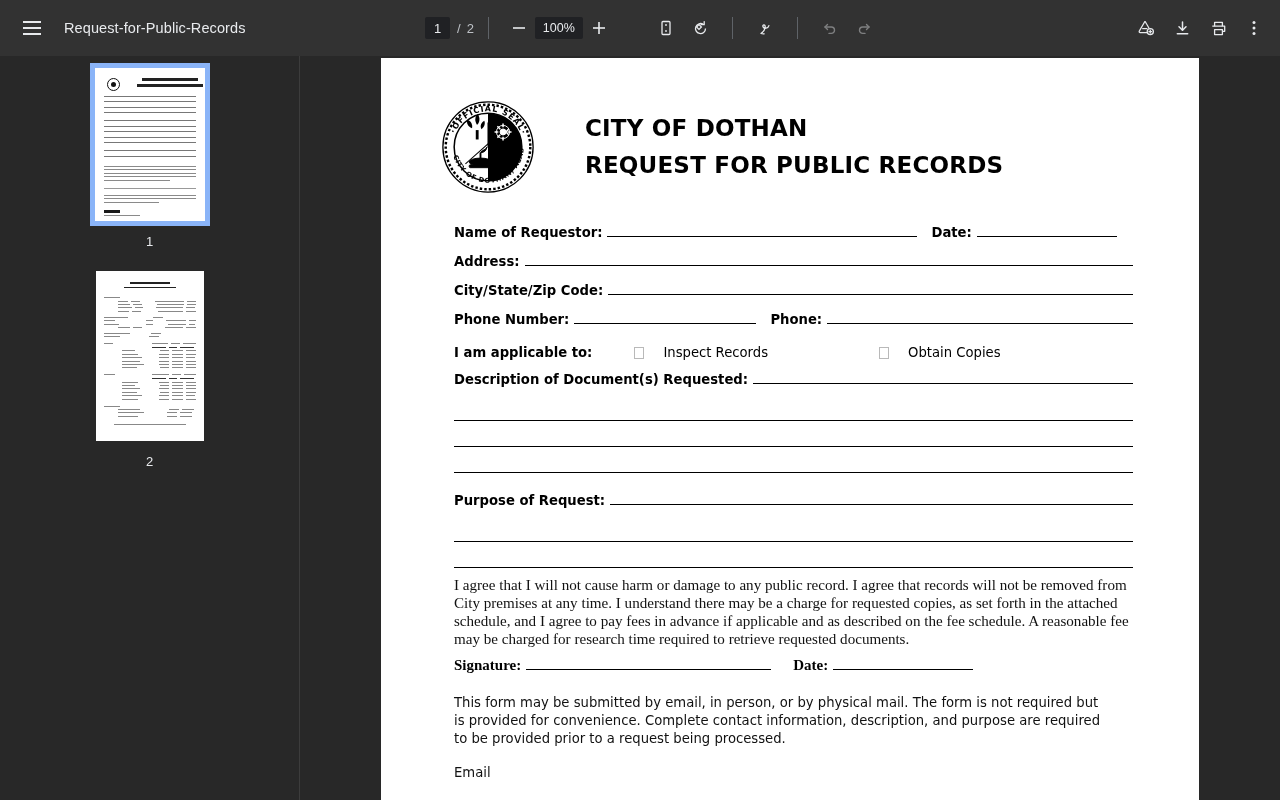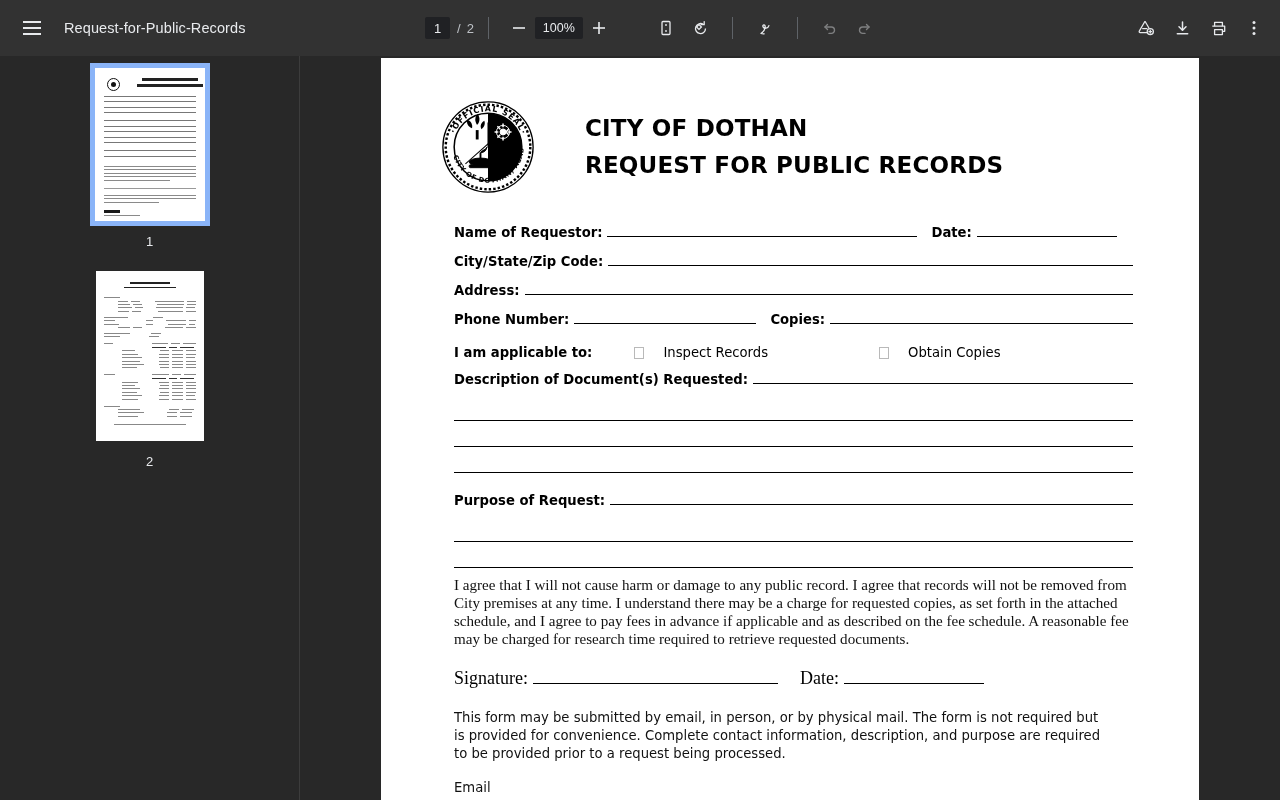--- a/index.html
+++ b/index.html
@@ -212,23 +212,24 @@
     margin-top: 9px;
     font-family: "Liberation Serif", serif;
     font-size: 15.1px;
     line-height: 1.19;
     color: #111;
   }
 
   .sig-row {
     display: flex; align-items: baseline;
     padding: 0 66px 0 73px;
-    margin-top: 19px;
+    margin-top: 7px;
     font-family: "Liberation Serif", serif;
-    font-size: 18px;
+    font-size: 15px;
+    font-weight: bold;
   }
   .sig-row .rule { border-bottom: 1.2px solid #000; height: 14px; }
 
   .note {
     padding: 0 90px 0 73px;
     margin-top: 20px;
     font-family: "DejaVu Sans", sans-serif;
     font-size: 13.2px;
     line-height: 1.37;
     color: #111;
@@ -629,32 +630,32 @@
 
       <div class="fields">
         <div class="frow">
           <span class="lbl">Name of Requestor:</span>
           <span class="rule" style="width:310px;"></span>
           <span class="gap"></span>
           <span class="lbl">Date:</span>
           <span class="rule" style="width:140px;"></span>
         </div>
         <div class="frow">
+          <span class="lbl">Address:</span>
+          <span class="rule grow"></span>
+        </div>
+        <div class="frow">
           <span class="lbl">City/State/Zip Code:</span>
-          <span class="rule grow"></span>
-        </div>
-        <div class="frow">
-          <span class="lbl">Address:</span>
           <span class="rule grow"></span>
         </div>
         <div class="frow">
           <span class="lbl">Phone Number:</span>
           <span class="rule" style="width:182px;"></span>
           <span class="gap"></span>
-          <span class="lbl">Copies:</span>
+          <span class="lbl">Phone:</span>
           <span class="rule grow"></span>
         </div>
       </div>
 
       <div class="fields" style="margin-top:18px;">
         <div class="req-row">
           <span class="lbl">I am applicable to:</span>
           <span class="cbox"></span>
           <span class="opt">Inspect Records</span>
           <span class="cbox second"></span>

